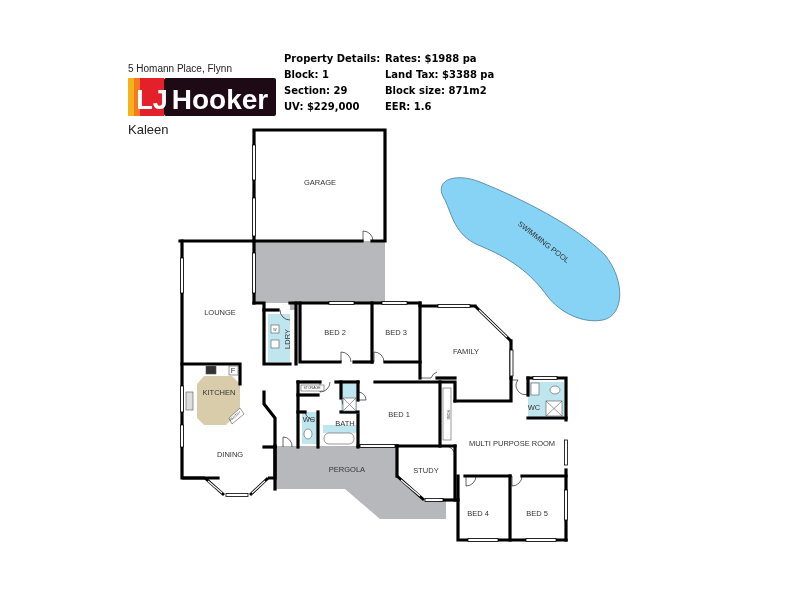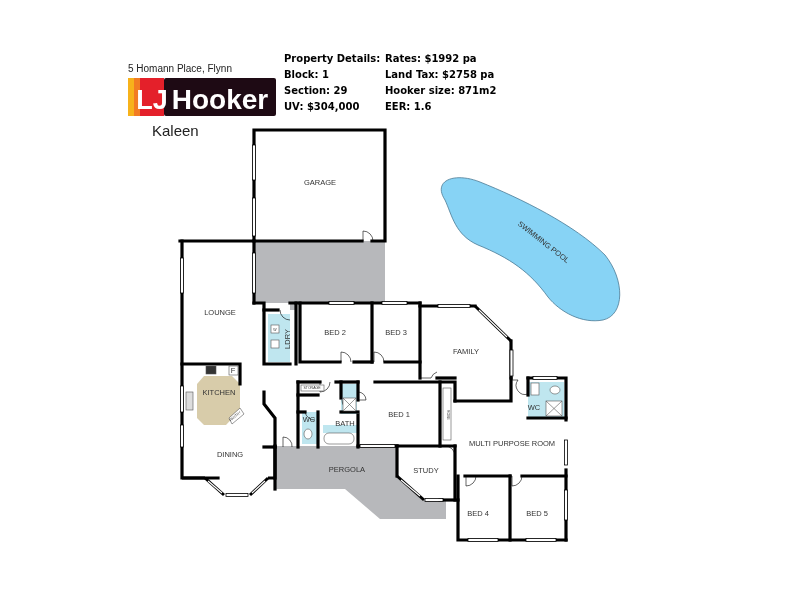--- a/index.html
+++ b/index.html
@@ -1,18 +1,18 @@
 <!DOCTYPE html>
 <html><head>
 <meta charset="utf-8">
 <style>
   html, body { margin:0; padding:0; background:#ffffff; }
   body { width:800px; height:600px; position:relative; overflow:hidden; font-family:"Liberation Sans", sans-serif; }
   .addr { position:absolute; left:128px; top:63px; font-size:10px; color:#222; }
-  .suburb { position:absolute; left:128px; top:122px; font-size:15px; color:#222;margin-left:24px; }
+  .suburb { position:absolute; left:128px; top:122px; font-size:13px; color:#222; }
   .logo { position:absolute; left:128px; top:78px; width:148px; height:38px; }
   .details { position:absolute; top:51px; font-size:10px; line-height:16px; color:#000000; font-family:"DejaVu Sans", sans-serif; font-weight:700; }
   .details div { white-space:nowrap; }
   .col1 { left:284px; }
   .col2 { left:385px; }
   svg.plan { position:absolute; left:0; top:0; }
   .lbl { font-family:"Liberation Sans", sans-serif; font-size:7.5px; fill:#333; }
   .lbl-sm { font-family:"Liberation Sans", sans-serif; font-size:3.5px; fill:#333; }
 </style>
 </head>
@@ -28,26 +28,26 @@
   <text x="24" y="31" text-anchor="middle" font-family="Liberation Sans, sans-serif" font-weight="bold" font-size="27" fill="#ffffff">LJ</text>
   <text x="92" y="31" text-anchor="middle" font-family="Liberation Sans, sans-serif" font-weight="bold" font-size="28" fill="#ffffff">Hooker</text>
 </svg>
 
 <div class="suburb">Kaleen</div>
 
 <div class="details col1">
   <div>Property Details:</div>
   <div>Block: 1</div>
   <div>Section: 29</div>
-  <div>UV: $304,000</div>
+  <div>UV: $229,000</div>
 </div>
 <div class="details col2">
-  <div>Rates: $1992 pa</div>
-  <div>Land Tax: $2758 pa</div>
-  <div>Hooker size: 871m2</div>
+  <div>Rates: $1988 pa</div>
+  <div>Land Tax: $3388 pa</div>
+  <div>Block size: 871m2</div>
   <div>EER: 1.6</div>
 </div>
 
 <svg class="plan" width="800" height="600" viewBox="0 0 800 600">
 
   <path d="M445,200 C432,180 455,172 480,182 C520,198 575,225 605,255 C625,280 625,315 603,320 C582,324 560,312 548,297 C530,272 510,258 478,245 C455,235 452,215 445,200 Z" fill="#87d3f5" stroke="#4a7a94" stroke-width="0.8"></path>
   <text class="lbl" x="542" y="244" transform="rotate(38 542 244)" text-anchor="middle">SWIMMING POOL</text>
 
   <polygon points="254,241 385,241 385,303 296,303 296,310 290,310 290,303 254,303" fill="#b7b8bb"></polygon>
   <polygon points="275,446 397,446 397,476 424,500 446,500 446,519 380,519 345,489 275,489" fill="#b7b8bb"></polygon>

